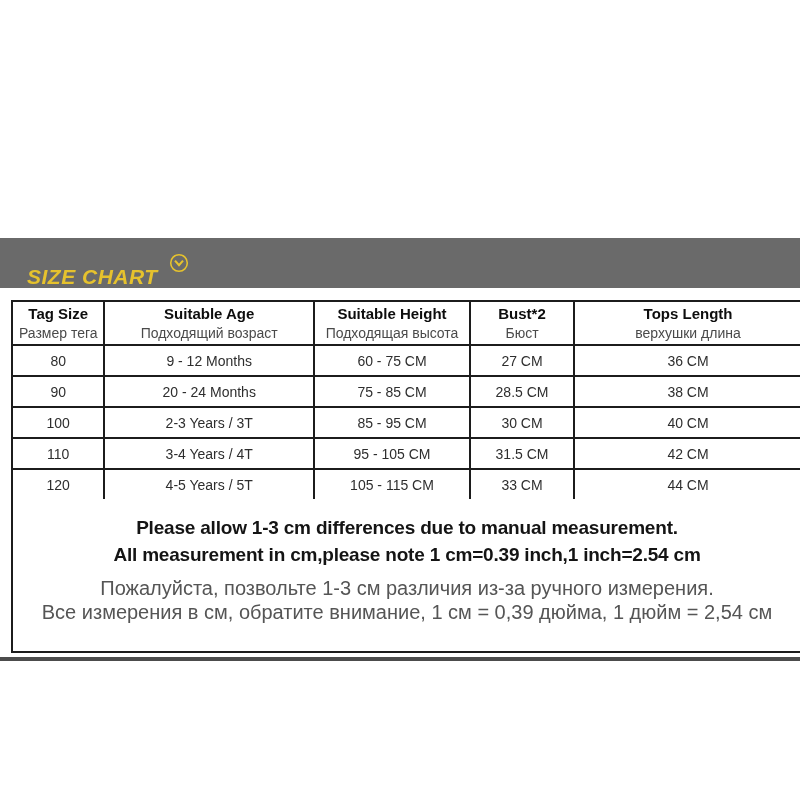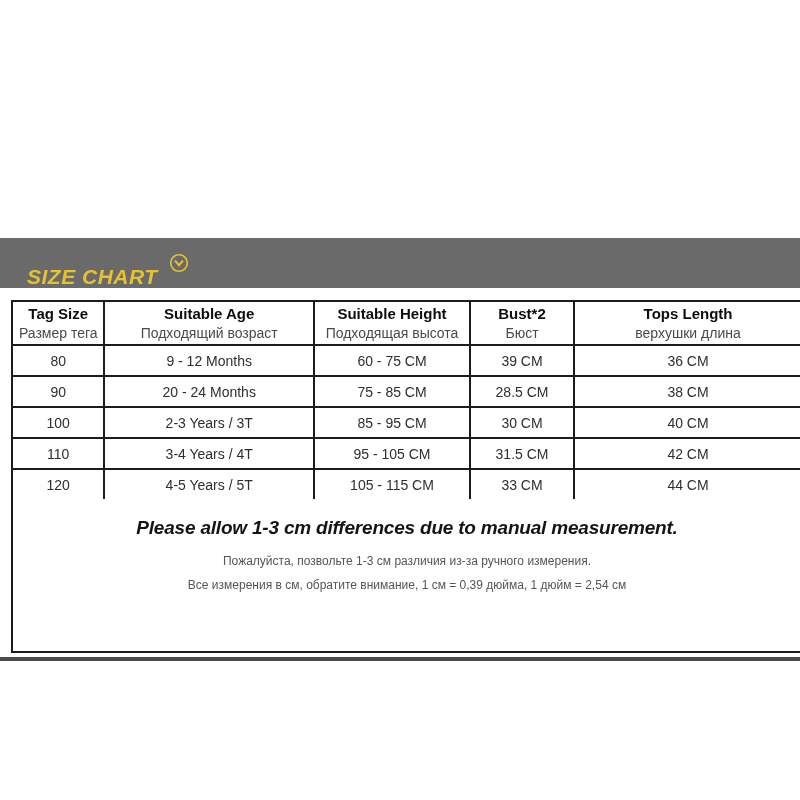--- a/index.html
+++ b/index.html
@@ -27,22 +27,22 @@
     border-collapse:collapse;width:100%;table-layout:fixed;border:hidden;
   }
   .size-table th,.size-table td{
     border:2px solid #1c1c1c;text-align:center;vertical-align:middle;padding:0;
   }
   .size-table th{height:42px;background:#ffffff;}
   .size-table td{height:29px;font-size:14px;color:#2e2e2e;margin-top:30px;}
   .h-en{font-weight:700;font-size:15px;color:#0d0d0d;line-height:20px;}
   .h-ru{font-weight:400;font-size:14px;color:#4a4a4a;line-height:18px;}
   .notes{ text-align:center;padding-top:15px; }
-  .note-en{font-weight:700;font-size:19px;color:#141414;line-height:27px;letter-spacing:-0.2px;font-style:italic;}
-  .note-ru{font-weight:400;font-size:12px;color:#555555;line-height:24px;}
+  .note-en{font-weight:700;font-size:19px;color:#141414;line-height:27px;letter-spacing:-0.2px;}
+  .note-ru{font-weight:400;font-size:20px;color:#555555;line-height:24px;}
   .note-ru.first{margin-top:8px;}
   .note-red{margin-top:4px;font-weight:700;font-size:17px;color:#ee1100;letter-spacing:.8px;line-height:26px;}
 </style>
 </head>
 <body>
 
 <div>
 
   <div class="gray-bar">
     <span class="bar-title">SIZE CHART</span>
@@ -87,21 +87,21 @@
             <div class="h-en">Tops Length</div>
             <div class="h-ru">верхушки длина</div>
           </th>
         </tr>
       </thead>
       <tbody>
         <tr>
           <td>80</td>
           <td>9 - 12 Months</td>
           <td>60 - 75 CM</td>
-          <td>39 CM</td>
+          <td>27 CM</td>
           <td>36 CM</td>
         </tr>
         <tr>
           <td>90</td>
           <td>20 - 24 Months</td>
           <td>75 - 85 CM</td>
           <td>28.5 CM</td>
           <td>38 CM</td>
         </tr>
         <tr>
@@ -123,18 +123,19 @@
           <td>4-5 Years / 5T</td>
           <td>105 - 115 CM</td>
           <td>33 CM</td>
           <td>44 CM</td>
         </tr>
       </tbody>
     </table>
 
     <div class="notes">
       <div class="note-en">Please allow 1-3 cm differences due to manual measurement.</div>
+      <div class="note-en">All measurement in cm,please note 1 cm=0.39 inch,1 inch=2.54 cm</div>
       <div class="note-ru first">Пожалуйста, позвольте 1-3 см различия из-за ручного измерения.</div>
       <div class="note-ru">Все измерения в см, обратите внимание, 1 см = 0,39 дюйма, 1 дюйм = 2,54 см</div>
     </div>
   </div>
 
 </div>
 
 </body></html>

